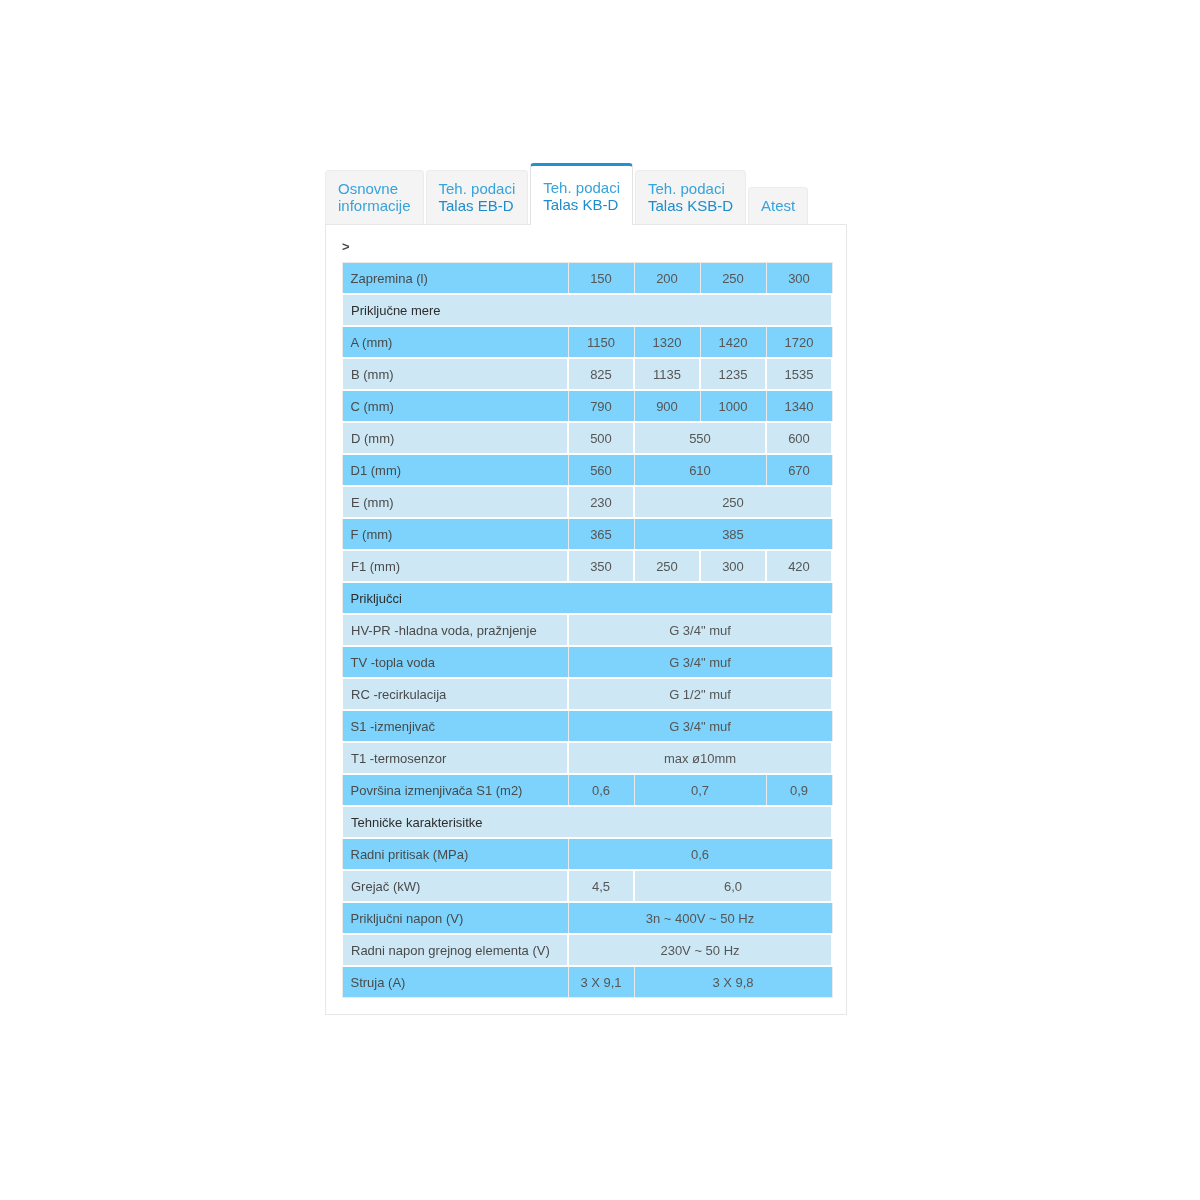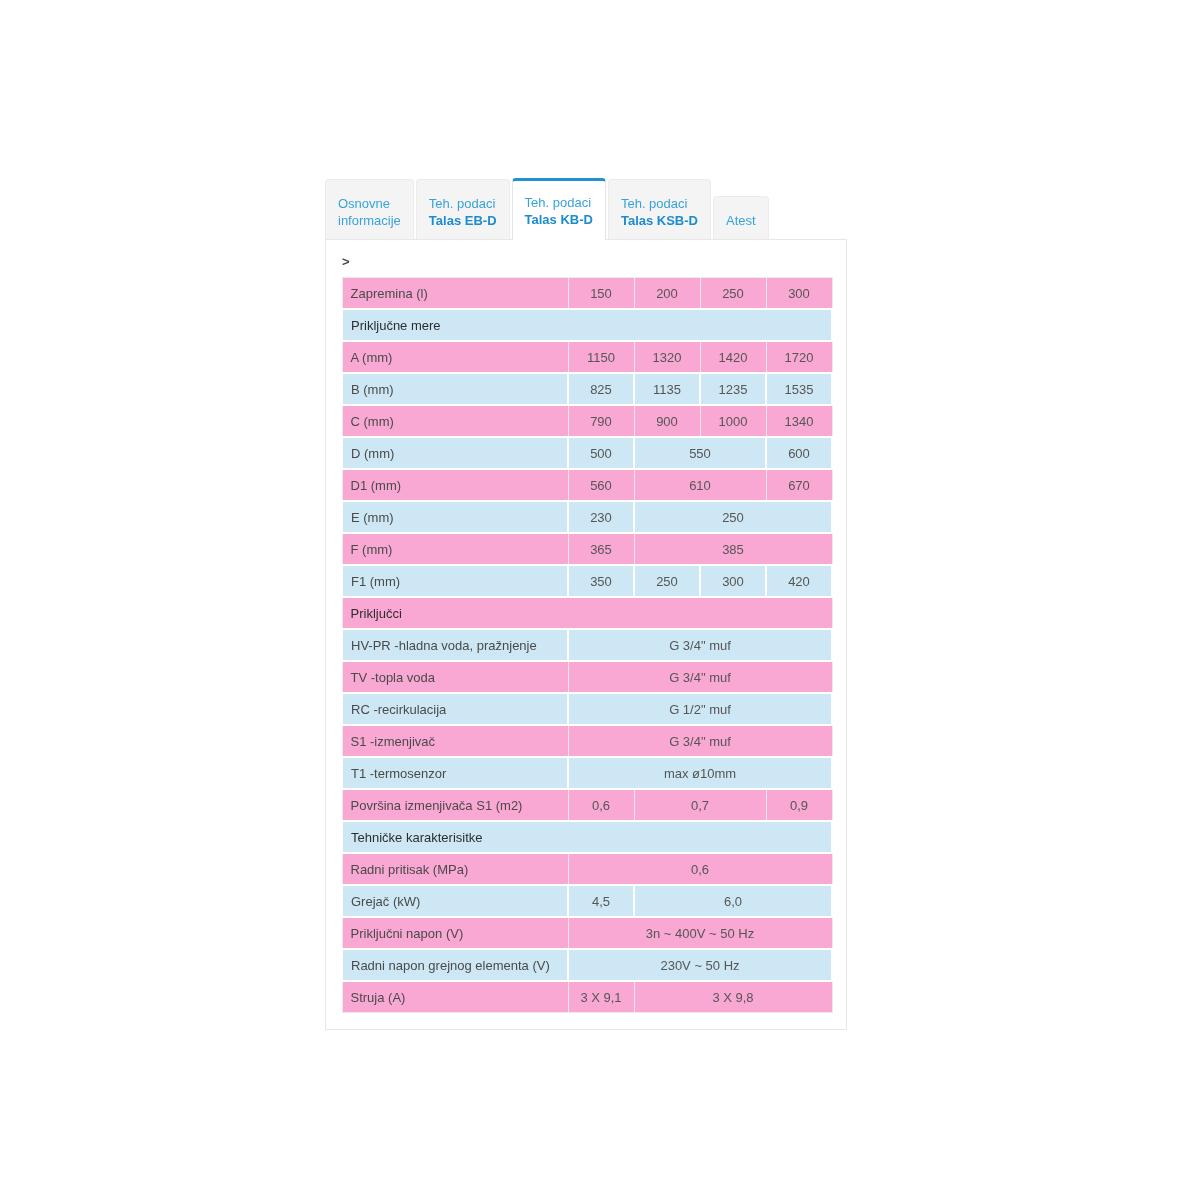--- a/index.html
+++ b/index.html
@@ -3,40 +3,40 @@
 <meta charset="utf-8">
 <style>
   html,body{margin:0;padding:0;background:#ffffff;}
   body{width:1200px;height:1200px;position:relative;overflow:hidden;
        font-family:"Liberation Sans","DejaVu Sans",sans-serif;}
   .wrap{position:absolute;left:325px;top:163px;width:522px;}
 
   
   .tabbar{display:flex;align-items:flex-end;position:relative;z-index:2;}
   .tab{background:#f4f4f4;border:1px solid #ececec;border-bottom:none;
-       border-radius:4px 4px 0 0;margin-right:2px;padding:15px 12px 10px 12px;
-       font-size:13px;line-height:17px;color:#36a3da;cursor:pointer;
-       box-sizing:border-box;white-space:nowrap;margin-top:15px;}
-  .tab .l2b{font-weight:bold;color:#1d8ccb;}
+       border-radius:4px 4px 0 0;margin-right:2px;padding:9px 12px 10px 12px;
+       font-size:15px;line-height:17px;color:#36a3da;cursor:pointer;
+       box-sizing:border-box;white-space:nowrap;}
+  .tab .l2b{font-weight:normal;color:#1d8ccb;}
   .tab.active{background:#ffffff;border:1px solid #e3e3e3;border-bottom:none;
        border-top:3px solid #2191d2;padding-top:13px;padding-bottom:12px;
        margin-bottom:-1px;}
 
   
   .panel{position:relative;z-index:1;background:#ffffff;border:1px solid #e7e7e7;
          padding:12px 15px 16px 15px;box-sizing:border-box;width:522px;}
   .crumb{font-size:13px;font-weight:bold;color:#4a4a4a;margin:2px 0 8px 1px;}
 
   
   table.spec{border-collapse:collapse;table-layout:fixed;width:490px;font-size:13px;}
   table.spec td{height:30px;vertical-align:middle;overflow:hidden;}
   td.lbl{text-align:left;padding:0 8px;color:#4a4a4a;}
   td.val{text-align:center;padding:0 2px;color:#565656;}
   tr.b td{background:#cde8f4;border:2px solid #ffffff;}
-  tr.w td{background:#f9a8d4;border:1px solid #eaeaea;}
+  tr.w td{background:#7dd3fc;border:1px solid #eaeaea;}
   tr.hdr td{font-weight:bold;color:#2d2d2d;}
   td.section{font-weight:normal;color:#2d2d2d;padding:0 8px;text-align:left;}
 </style>
 </head>
 <body>
 
 <div class="wrap">
   <div class="tabbar" id="tabbar">
       <div class="tab">
         <div>Osnovne</div>

